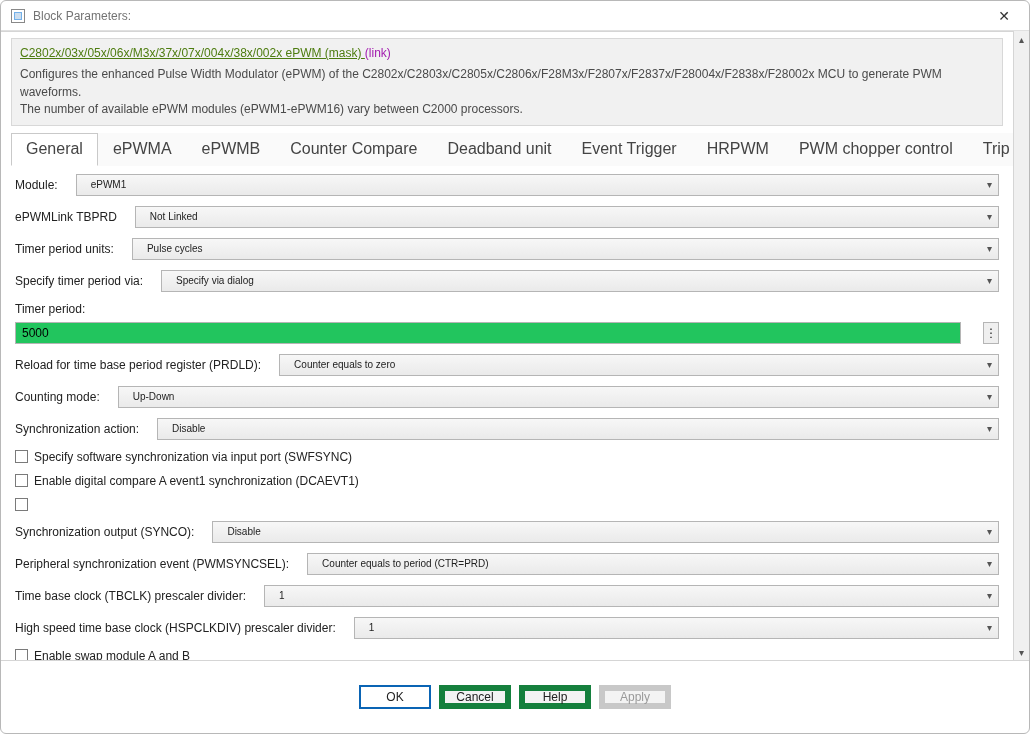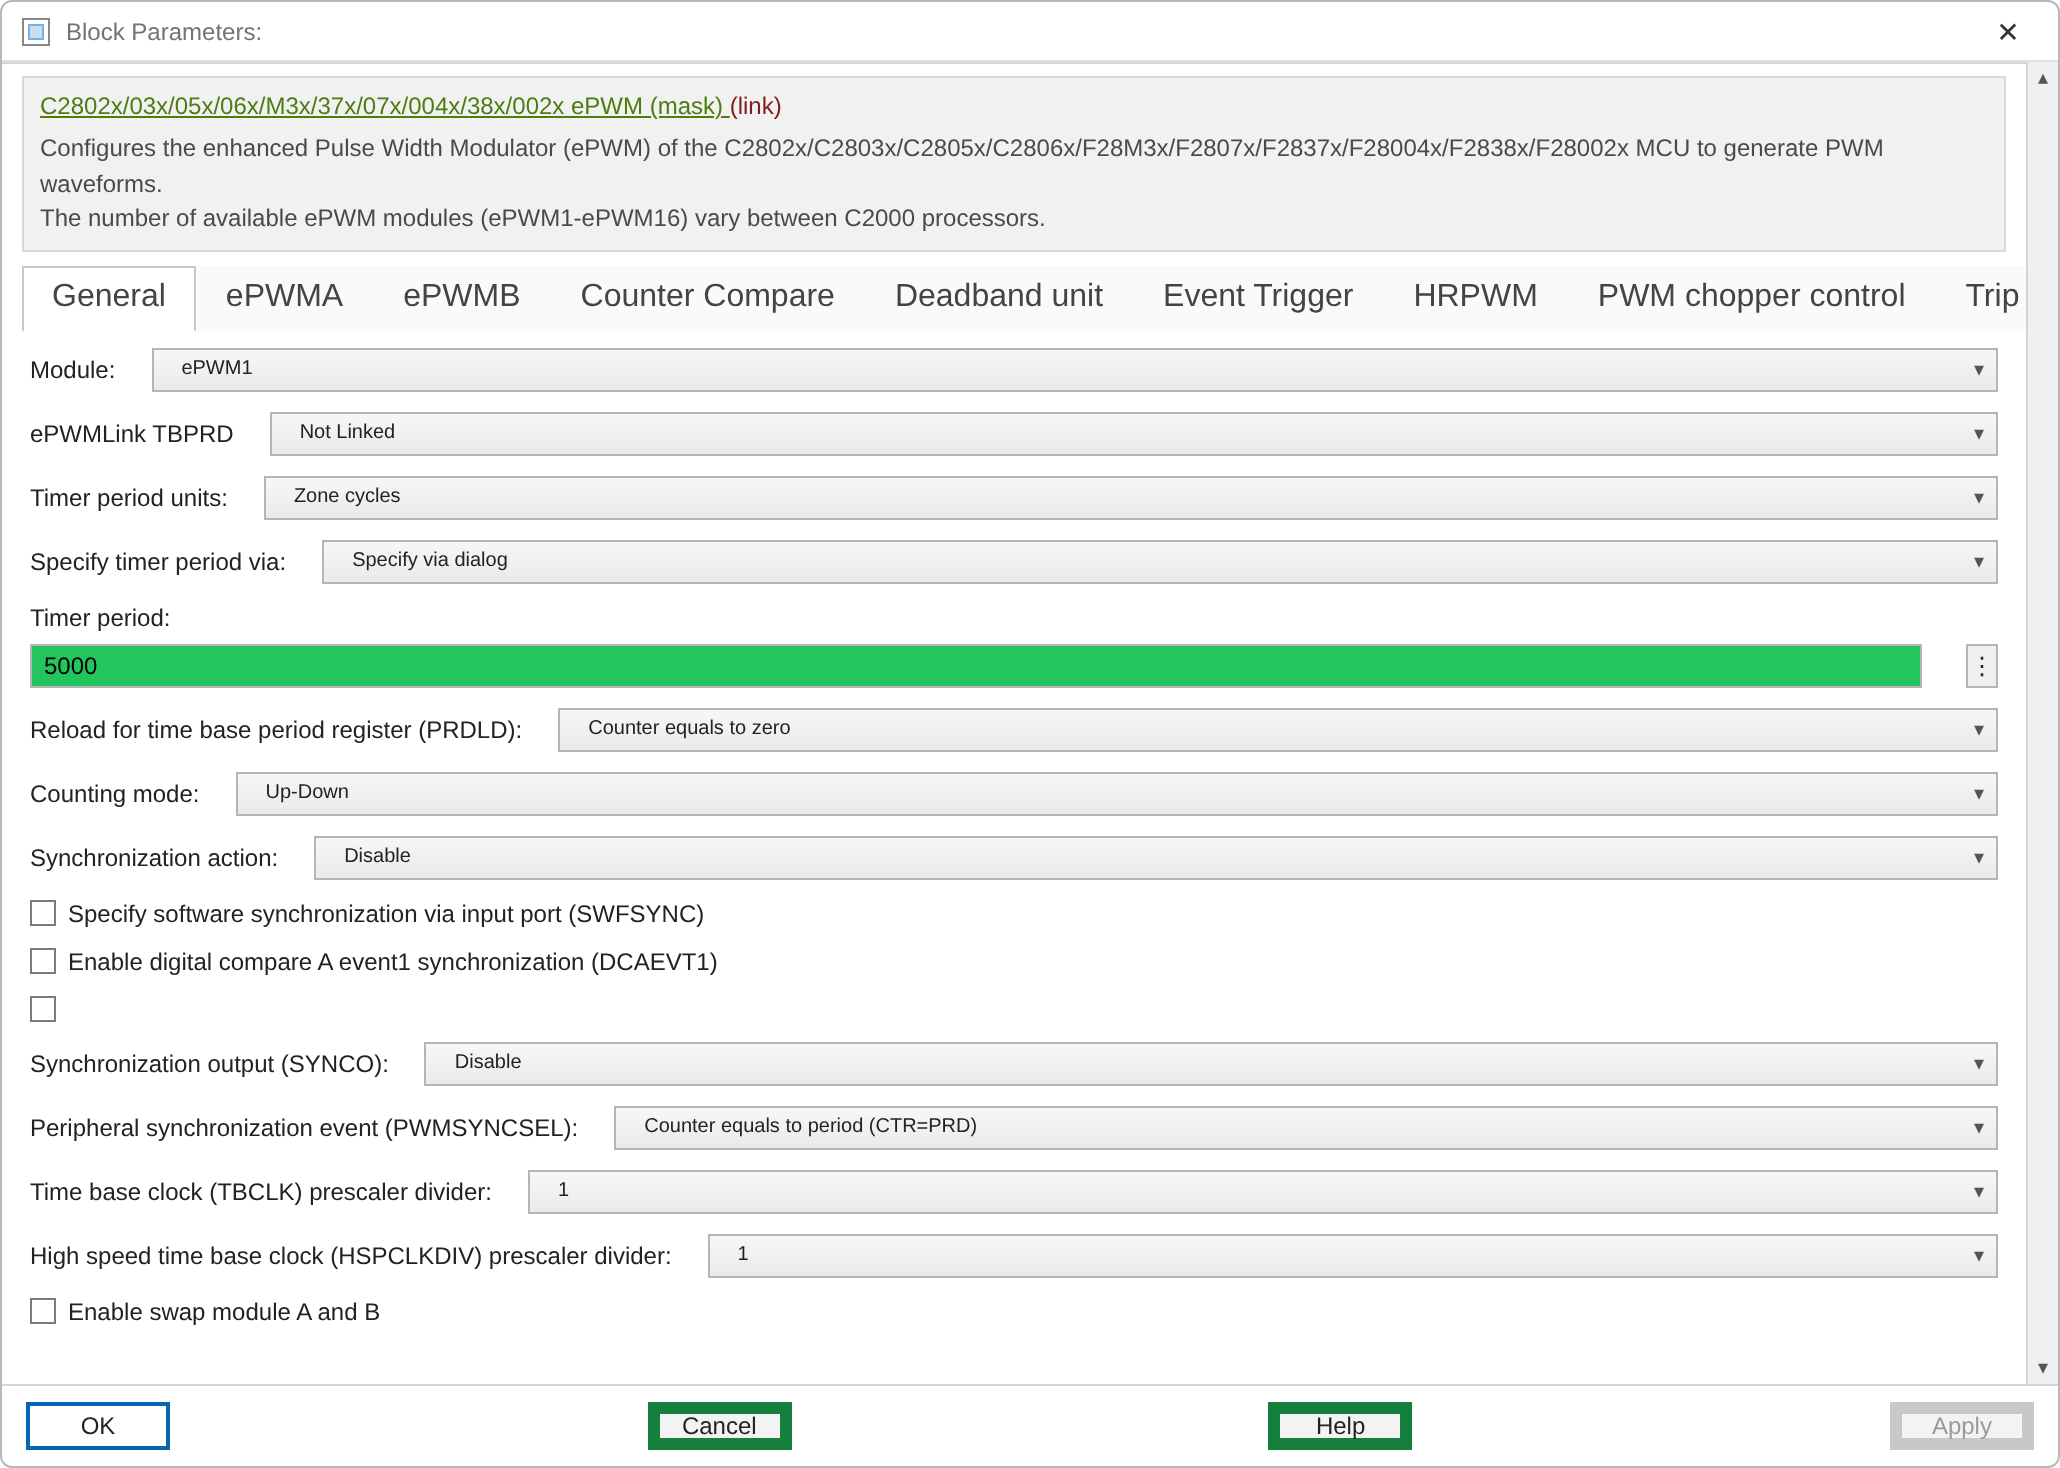--- a/index.html
+++ b/index.html
@@ -81,21 +81,21 @@
   .maskinfo {
     background: #f1f1f1;
     border: 1px solid #d8d8d8;
     padding: 6px 8px;
     color: #4a4a4a;
     line-height: 1.45;
     font-size: 12px;
     margin-bottom: 6px;
   }
   .maskinfo .hl { color:#4d7c0f;text-decoration:underline; }
-  .maskinfo .lnk { color: #7f1d1d; cursor:pointer; text-decoration: none; }
+  .maskinfo .lnk { color: #a21caf; cursor:pointer; text-decoration: none; }
 
   .tabs {
     display:flex;
     gap:0;
     border-bottom: 1px solid #c9c9c9;
     margin-top: 2px;
     flex-wrap: nowrap;
   }
   .tab {
     padding: 6px 14px 7px 14px;
@@ -175,23 +175,23 @@
   }
   .chk {
     width:13px;height:13px;
     border:1px solid #7a7a7a;
     background:#fff;
     cursor:pointer;
   }
 
   .footer {
     border-top:1px solid #d5d5d5;
-    padding: 8px 12px;
-    display:flex;
-    justify-content:space-between;
+    padding: 24px 12px;
+    display:flex;
+    justify-content:center;
     gap:8px;
   }
   .btn {
     min-width:72px;
     height:24px;
     border:6px solid #15803d;
     background:#f3f3f3;
     font-size:12px;
     cursor:pointer;
     display:flex;align-items:center;justify-content:center;
@@ -254,21 +254,21 @@
         <div class="row">
           <label>ePWMLink TBPRD</label>
           <div class="dd">
             <span>Not Linked</span>
           </div>
         </div>
 
         <div class="row">
           <label>Timer period units:</label>
           <div class="dd">
-            <span>Zone cycles</span>
+            <span>Pulse cycles</span>
           </div>
         </div>
 
         <div class="row">
           <label>Specify timer period via:</label>
           <div class="dd">
             <span>Specify via dialog</span>
           </div>
         </div>
 

